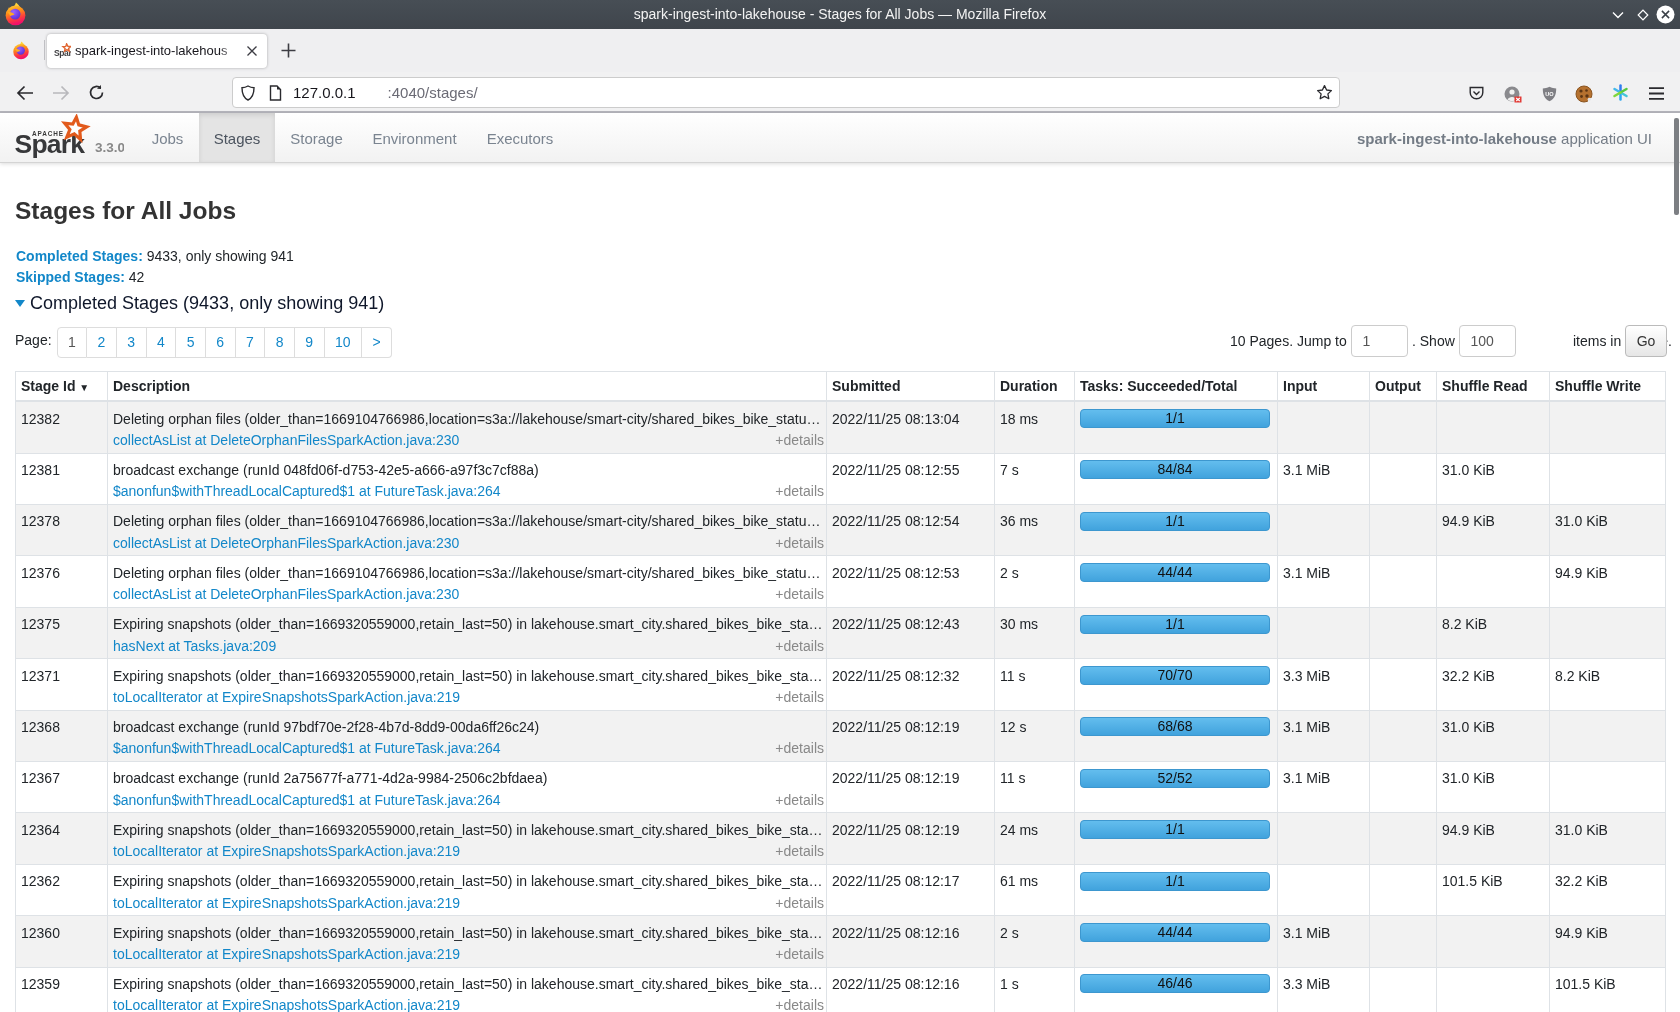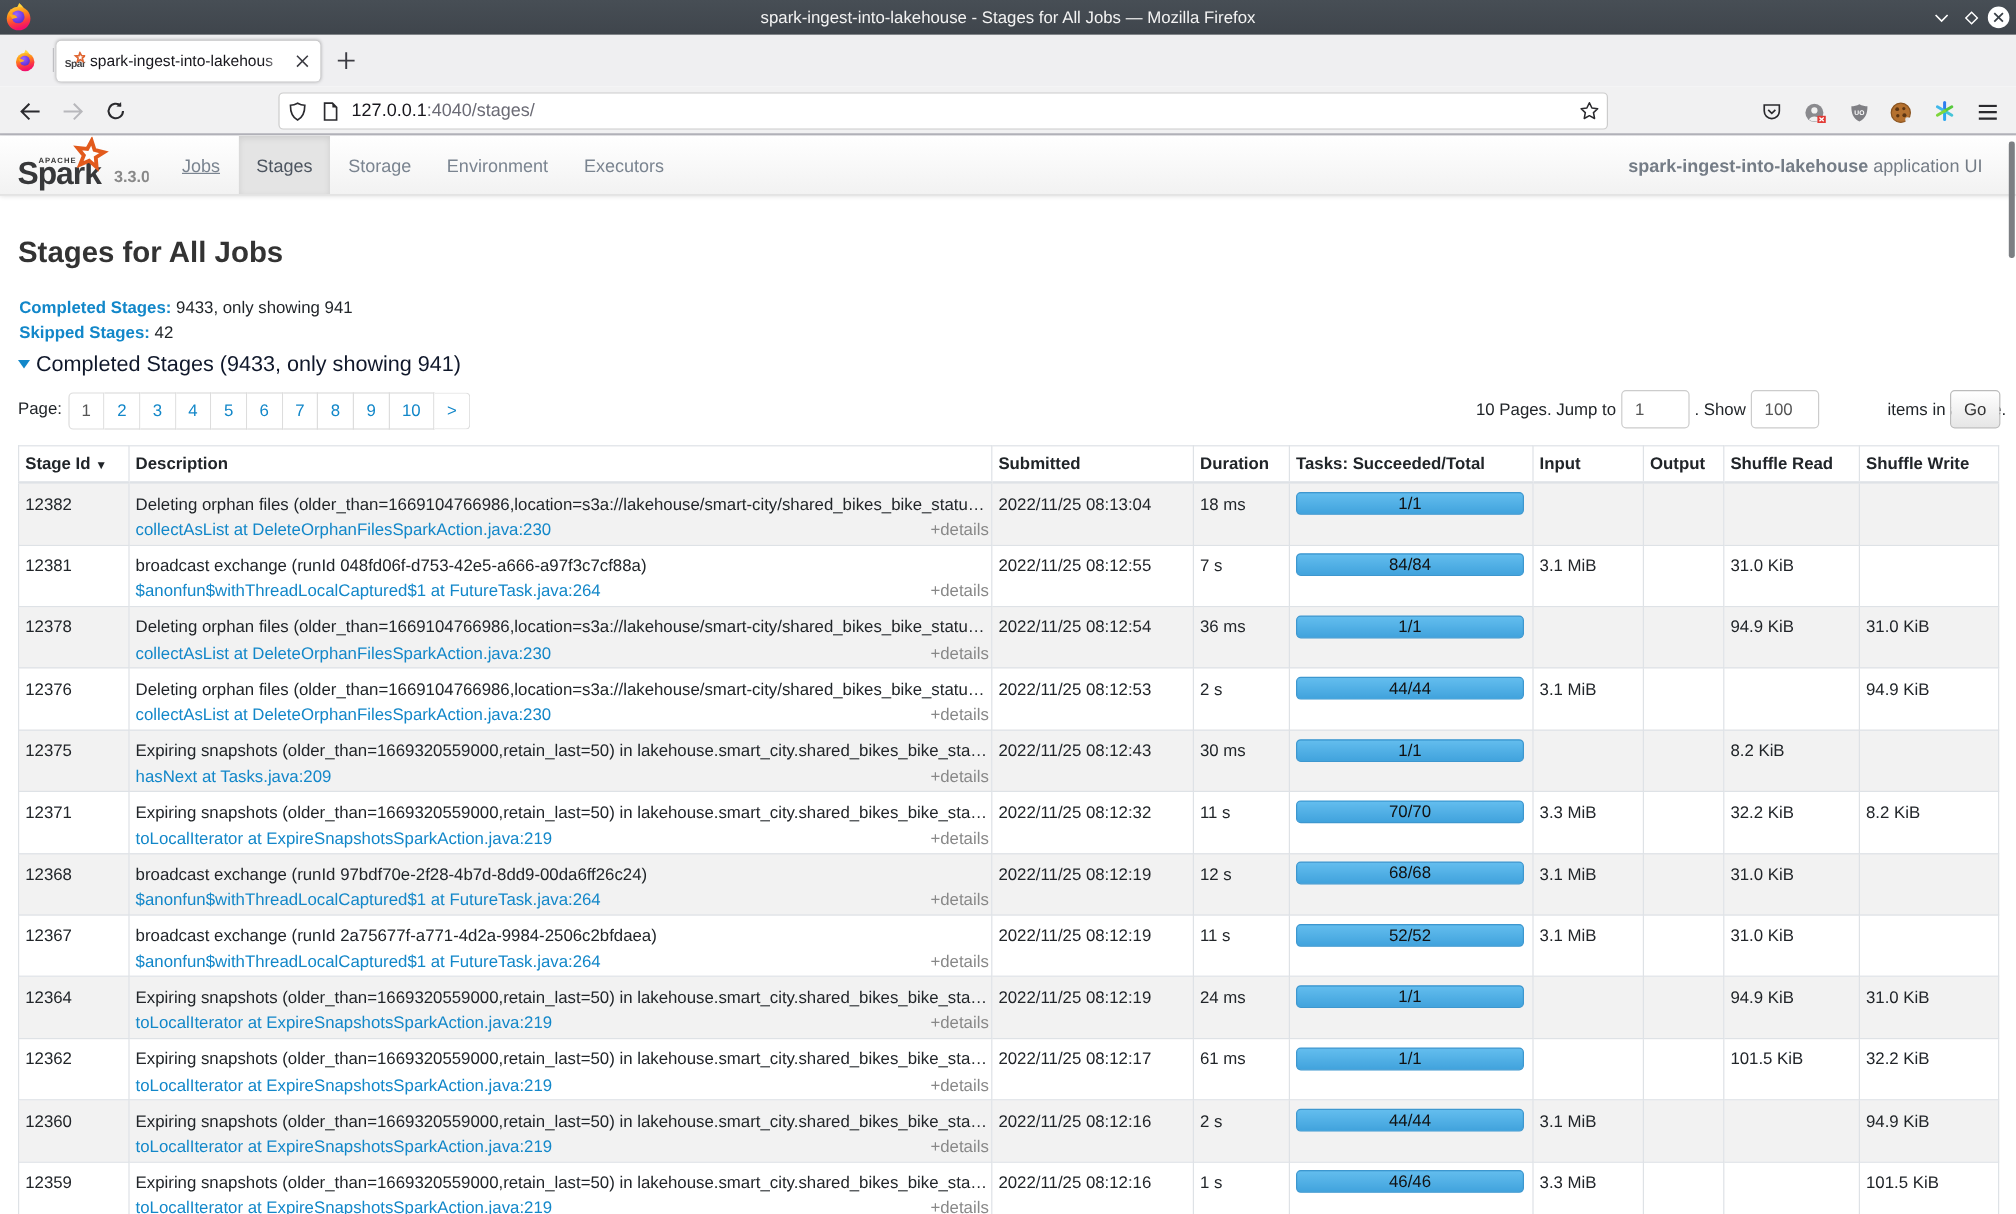--- a/index.html
+++ b/index.html
@@ -16,21 +16,21 @@
   #tab .tabtitle { position:absolute; left:28px; top:0; width:180px; height:34px; line-height:34px;
     font-size:13px; color:#17161c; overflow:hidden; white-space:nowrap; }
   #tab .fade { position:absolute; right:22px; top:1px; width:26px; height:32px;
     background:linear-gradient(to right, rgba(255,255,255,0), #fff 80%); }
   #toolbar { position:absolute; left:0; top:72px; width:1680px; height:39px; background:#f1f1f2; }
   #toolbarborder { position:absolute; left:0; top:111px; width:1680px; height:2px; background:#b5b5bc; }
   #urlbar { position:absolute; left:232px; top:77px; width:1108px; height:31px; background:#fff;
     border:1px solid #ccc; border-radius:4px; }
   #urltext { position:absolute; left:293px; top:77px; height:31px; line-height:31px;
     font-size:15px; color:#17161c; }
-  #urltext .dim { color:#6b6b75; }
+  #urltext .dim { color:#6b6b75;margin-left:32px; }
   .cicon { position:absolute; }
 
   
   #navbar { position:absolute; left:0; top:113px; width:1680px; height:50px;
     background:linear-gradient(to bottom, #ffffff, #f2f2f2);
     border-bottom:1px solid #d4d4d4; box-shadow:0 1px 4px rgba(0,0,0,.14); }
   .navlink { position:absolute; top:0; height:49px; line-height:51px; font-size:15px;
     color:#7a8490; text-align:center; }
   #nav-active { position:absolute; left:198.5px; top:0; width:76.5px; height:49px; background:#e4e4e4;
     box-shadow:inset 0 2px 5px rgba(0,0,0,.1); }
@@ -218,21 +218,21 @@
   </svg>
   <div id="navbar">
     <div id="nav-active"></div>
 
     <svg class="cicon" style="left:14px; top:1px;" width="110" height="48" viewBox="0 0 110 48">
       <text x="18" y="21.5" font-family="Liberation Sans" font-weight="bold" font-size="6.4" letter-spacing="0.9" fill="#3a3a3a">APACHE</text>
       <text x="0.5" y="39" font-family="Liberation Sans" font-weight="bold" font-size="26.5" letter-spacing="-0.8" fill="#37383a">Spark</text>
       <path d="M60.5 3.2 L64.2 10.3 L72.3 10.9 L66.3 16.3 L68.4 24.2 L61.3 19.9 L54.5 24.5 L56.2 16.4 L50 11.1 L58.1 10.5 Z" fill="#fff" fill-opacity="0.75" stroke="#e25a1c" stroke-width="3.2" stroke-linejoin="miter" transform="rotate(10 61 14)"></path>
       <text x="81" y="38" font-family="Liberation Sans" font-weight="bold" font-size="13.5" fill="#888">3.3.0</text>
     </svg>
-    <div class="navlink" style="left:135px; width:65px;text-decoration:underline;">Jobs</div>
+    <div class="navlink" style="left:135px; width:65px;">Jobs</div>
     <div class="navlink" style="left:198px; width:78px; color:#4c545f;">Stages</div>
     <div class="navlink" style="left:276px; width:81px;">Storage</div>
     <div class="navlink" style="left:357px; width:115px;">Environment</div>
     <div class="navlink" style="left:472px; width:96px;">Executors</div>
     <div id="appname"><b>spark-ingest-into-lakehouse</b> application UI</div>
   </div>
   <div id="scrollthumb"></div>
 
   <h2 id="pagetitle">Stages for All Jobs</h2>
   <div class="sline" style="top:245.5px;"><b>Completed Stages:</b> 9433, only showing 941</div>

